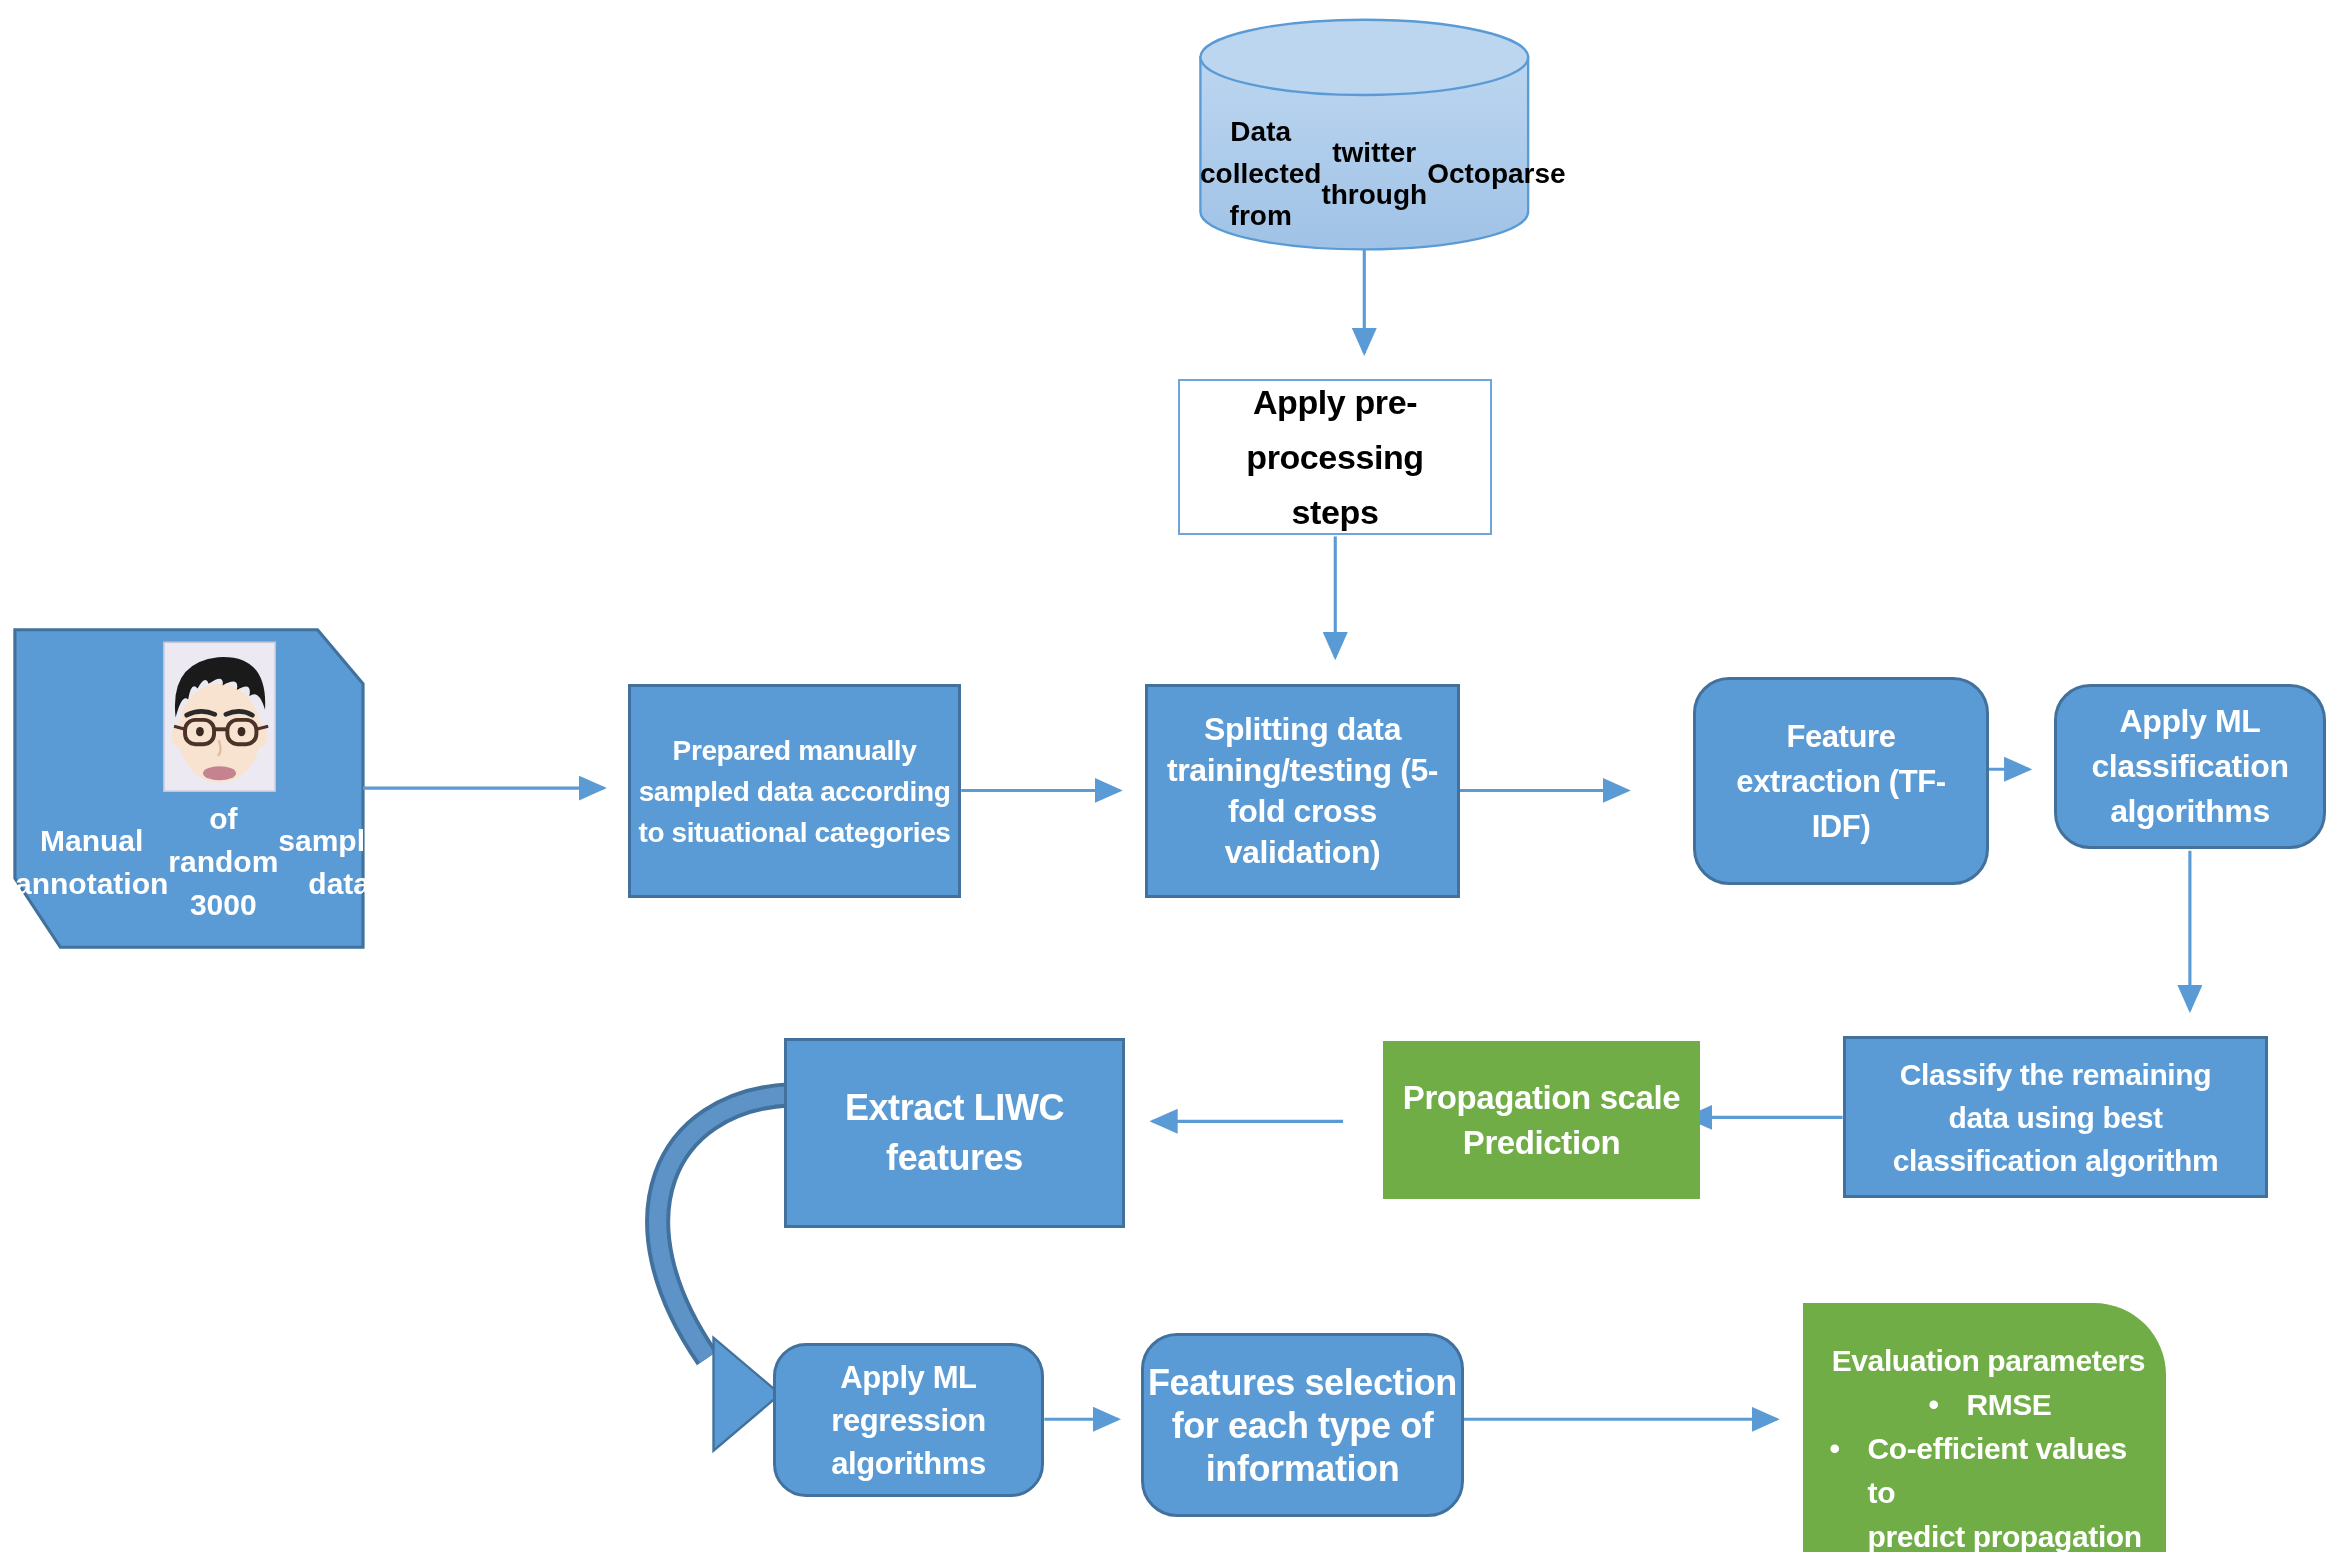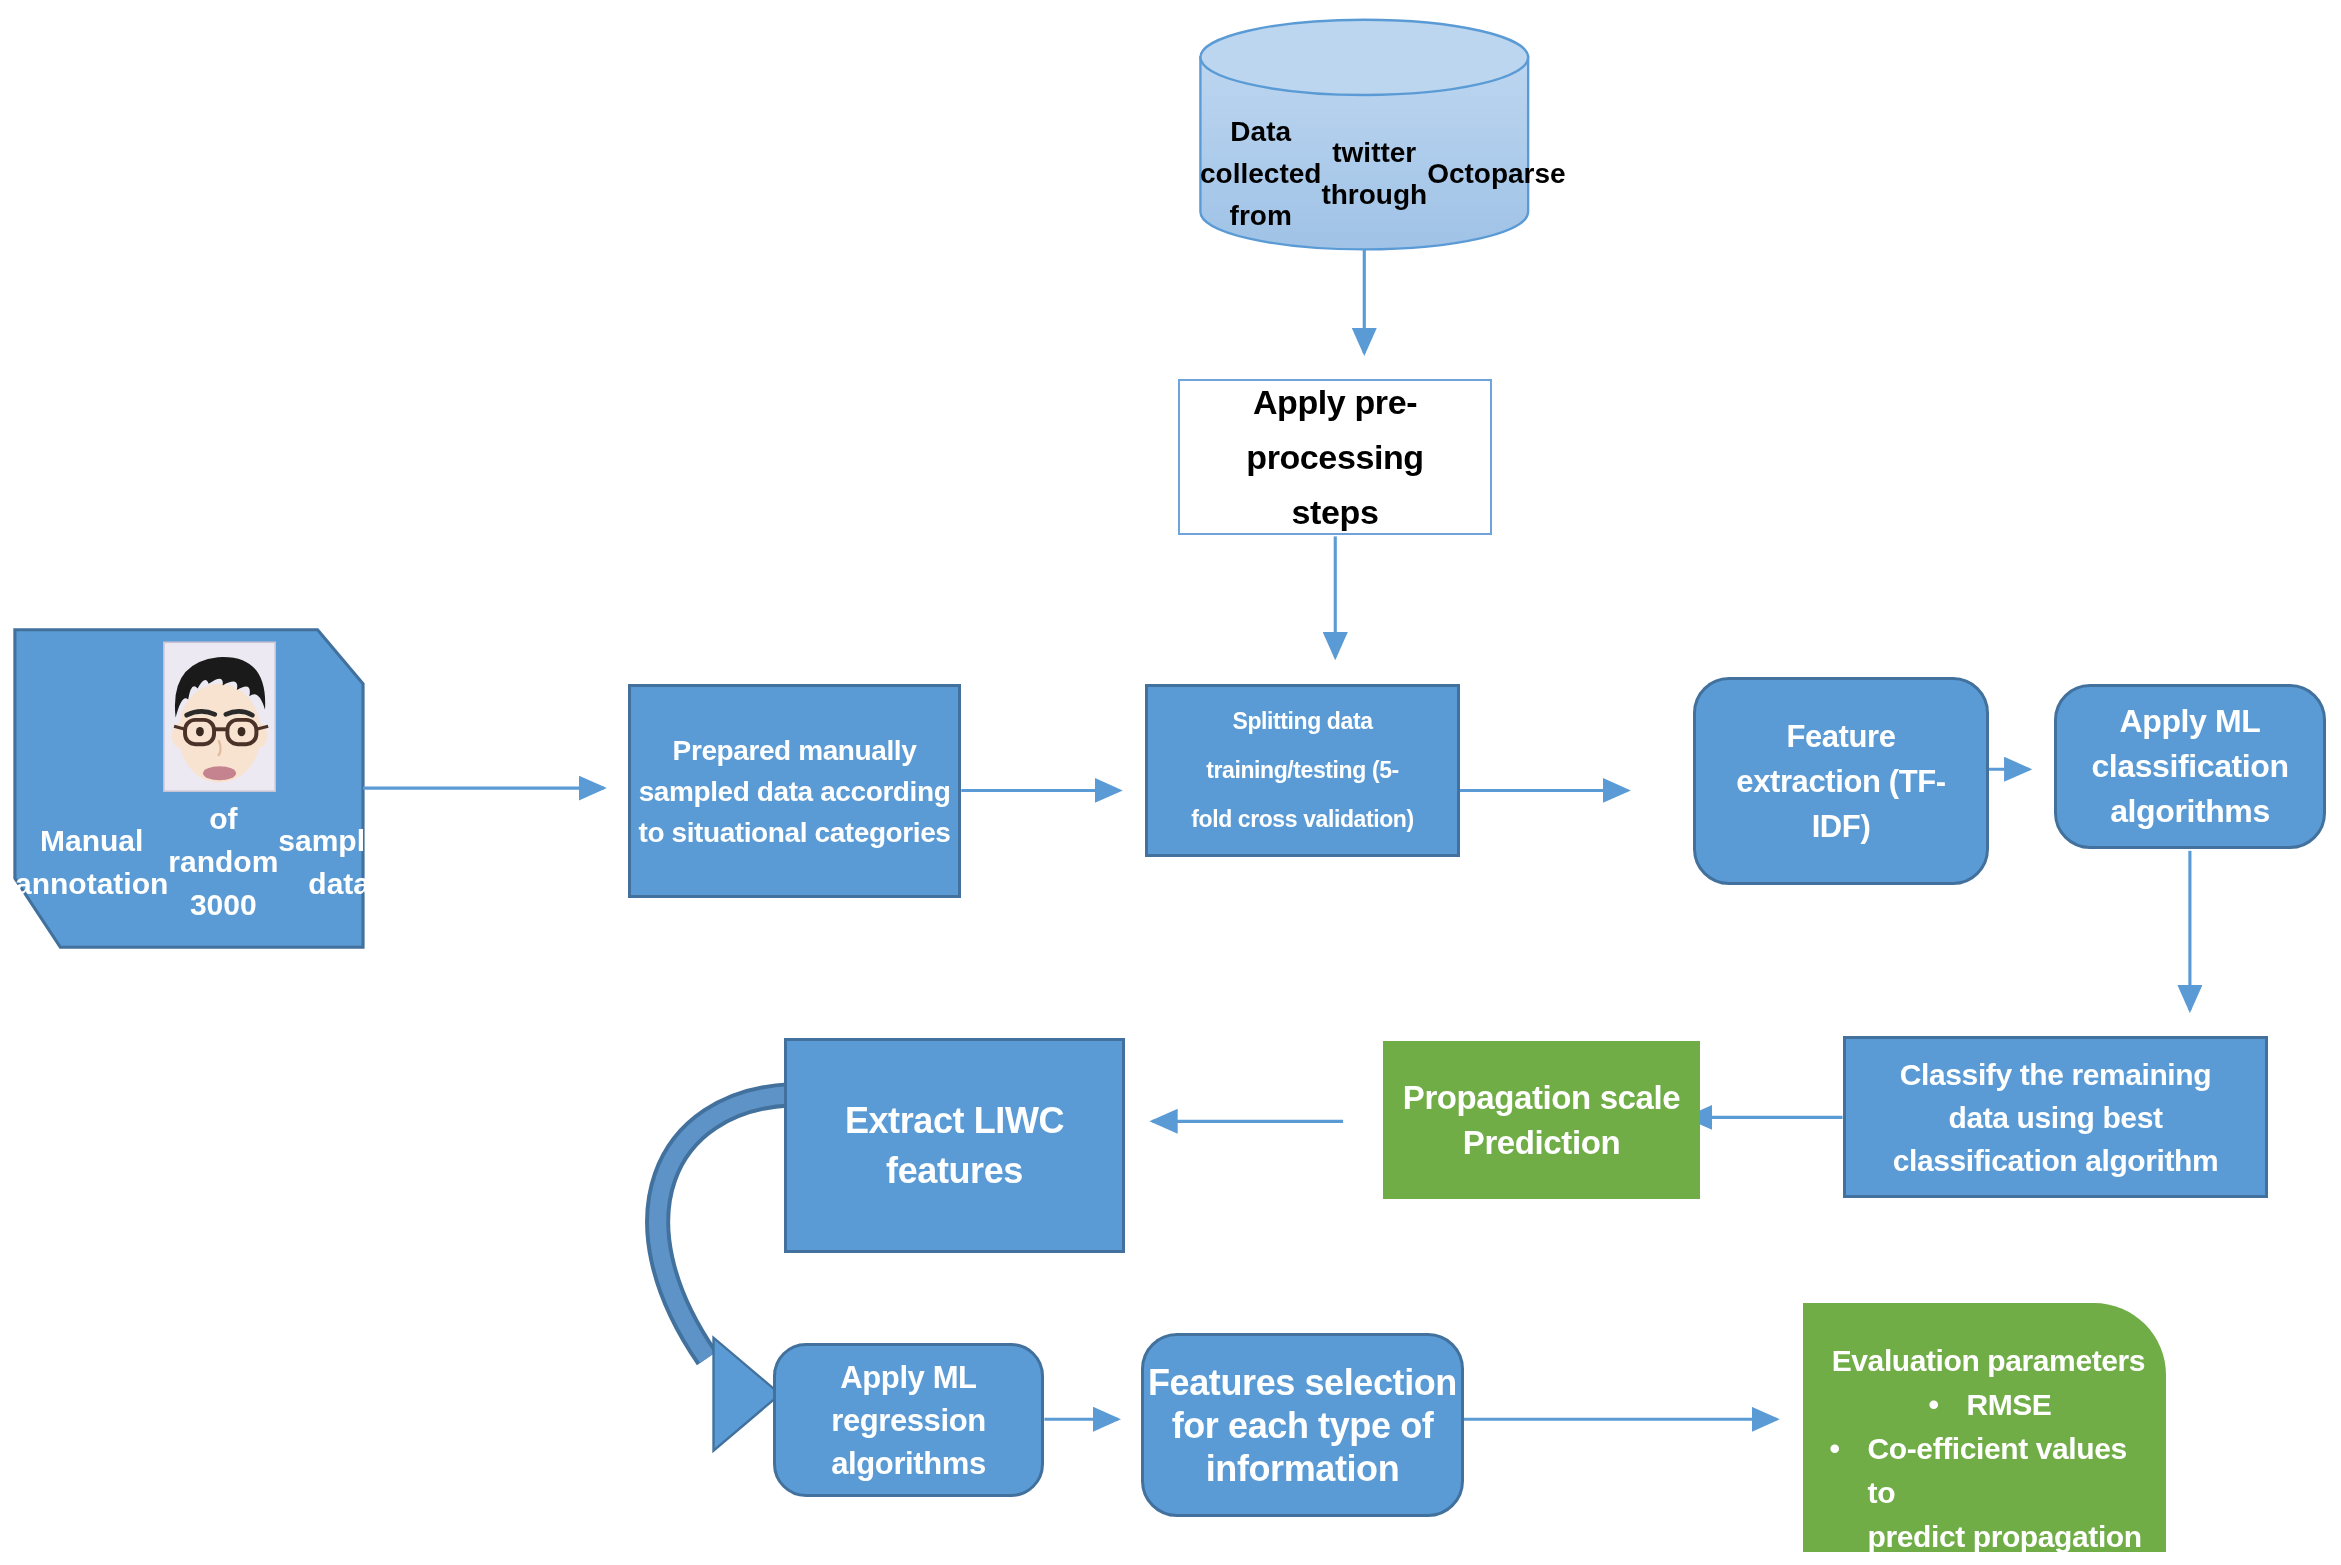--- a/index.html
+++ b/index.html
@@ -14,26 +14,26 @@
   .plain{background:#ffffff;border:2.4px solid #6FA3DB;color:#000000;}
   .free{background:transparent;border:none;color:#ffffff;z-index:1;position:absolute;
         display:flex;align-items:center;text-align:center;font-weight:bold;}
   .dark-text{color:#000000;}
 
   
   .n-cyl-label   {left:1200px;top:111px;width:328px;font-size:28px;line-height:42px;color:#000;}
   .n-preprocess  {left:1178px;top:379px;width:314px;height:156px;font-size:34px;line-height:55px;}
   .n-manual-label{left:15px;top:797px;width:348px;font-size:30px;line-height:43px;}
   .n-prepared    {left:628px;top:684px;width:333px;height:214px;font-size:28px;line-height:41px;}
-  .n-splitting   {left:1145px;top:684px;width:315px;height:173px;font-size:23px;line-height:41px;gap:8px;}
+  .n-splitting   {left:1145px;top:684px;width:315px;height:214px;font-size:32px;line-height:41px;}
   .n-featext     {left:1653px;top:677px;width:296px;height:208px;border-radius:36px;font-size:31px;line-height:45px;margin-left:40px;}
   .n-applycls    {left:2054px;top:684px;width:272px;height:165px;border-radius:36px;font-size:32px;line-height:45px;}
   .n-classify    {left:1843px;top:1036px;width:425px;height:162px;font-size:30px;line-height:43px;}
   .n-propagation {left:1343px;top:1041px;width:317px;height:158px;font-size:33px;line-height:45px;margin-left:40px;}
-  .n-liwc        {left:784px;top:1038px;width:341px;height:215px;font-size:36px;line-height:50px;}
+  .n-liwc        {left:784px;top:1038px;width:341px;height:190px;font-size:36px;line-height:50px;}
   .n-applyreg    {left:773px;top:1343px;width:271px;height:154px;border-radius:33px;font-size:31px;line-height:43px;}
   .n-featsel     {left:1141px;top:1333px;width:323px;height:184px;border-radius:36px;font-size:36px;line-height:43px;}
   .n-eval        {left:1803px;top:1295px;width:363px;height:249px;border-radius:0 72px 0 0;
                   justify-content:flex-start;align-items:center;text-align:left;
                   padding:36px 15.7px 0 23.5px;font-size:30px;line-height:44px;margin-top:8px;}
   .eval-bullet{display:flex;}
   .eval-dot{width:38px;flex:none;padding-left:3.1px;}
   .eval-bullet-text{flex:1;white-space:pre-line;}
 </style>
 </head>

